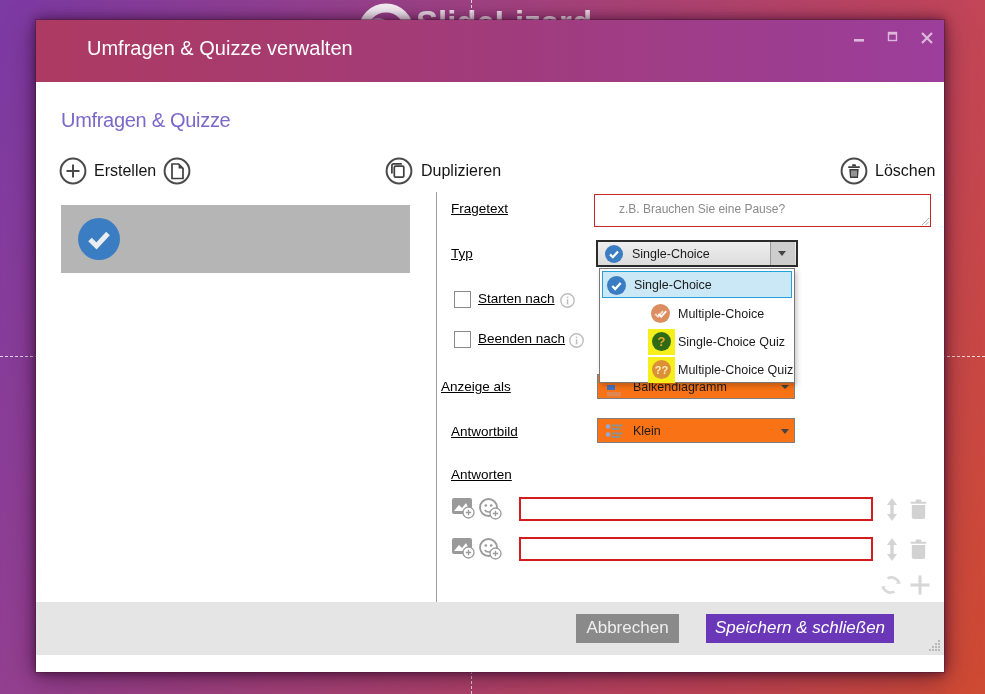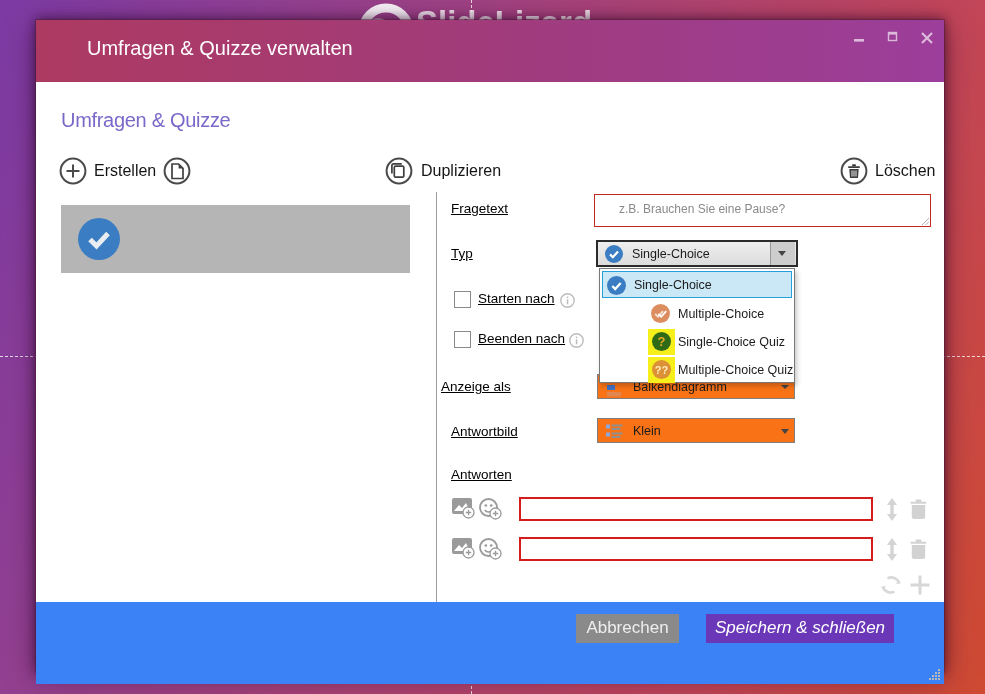--- a/index.html
+++ b/index.html
@@ -40,21 +40,21 @@
 .arrow { position:absolute; width:0; height:0; border-left:4.5px solid transparent; border-right:4.5px solid transparent; border-top:5px solid #444; }
 .cb { position:absolute; width:17px; height:17px; background:#fff; border:1px solid #8a8a8a; }
 
 #ddl { position:absolute; left:563px; top:177px; width:196px; height:115px; background:#fff; border:1px solid #787878; z-index:5; box-shadow:2px 3px 5px rgba(0,0,0,.22); }
 .dditem { position:absolute; left:14px; width:192px; height:28px;margin-left:32px; }
 .ddtext { position:absolute; left:32px; top:50%; transform:translateY(-50%); font-size:12.5px; color:#1b1b1b; white-space:nowrap; }
 #dd0 { left:2px; top:2px; width:190px; height:27px; background:#cbe8f6; border:1px solid #26a0da; }
 
 .ansbox { position:absolute; width:354px; height:24px; border:2px solid #d41c1c; background:#fff; }
 
-#footer { position:absolute; left:0; top:582px; width:908px; height:82px; background:#3b82f6; }
+#footer { position:absolute; left:0; top:582px; width:908px; height:53px; background:#e5e5e5; }
 .btn { position:absolute; top:12px; height:29px; color:#fff; font-size:17px; text-align:center; }
 #btncancel { left:540px; width:103px; background:#8a8a8a; color:#eee; line-height:28px; }
 #btnsave { left:670px; width:188px; background:#6a37b8; line-height:28px;font-style:italic; }
 svg { display:block; }
 </style>
 </head>
 <body>
 <div class="hguide"></div>
 <div class="vguide"></div>
 <svg id="logo" width="400" height="20" viewBox="0 0 400 20">

